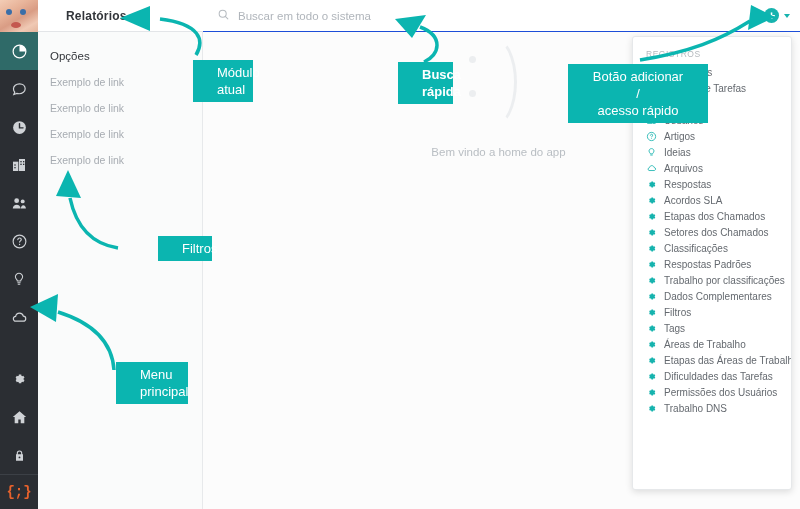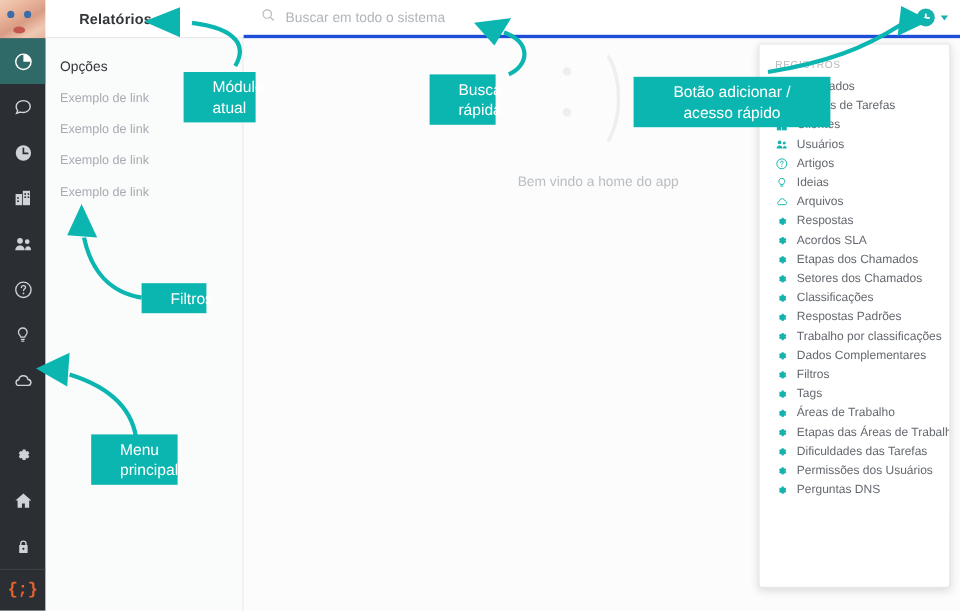--- a/index.html
+++ b/index.html
@@ -55,21 +55,21 @@
     position: absolute; left: 38px; top: 32px; width: 165px; height: 477px;
     background: #fafbfb; border-right: 1px solid #e7e9eb;
     padding: 18px 0 0 12px;
   }
   .opt-title { font-size: 11.5px; font-weight: normal; color: #32353a; margin-bottom: 14px; }
   .opt-link { font-size: 10.5px; color: #a7acb2; margin-bottom: 14px; }
 
   
   .topbar {
     position: absolute; left: 203px; top: 0; right: 0; height: 32px;
-    background: #ffffff; border-bottom: 3px solid #1d4ed8;
+    background: #ffffff; border-bottom: 1px solid #1d4ed8;
     display: flex; align-items: center;
   }
   .search-wrap { display:flex; align-items:center; gap:8px; padding-left: 14px; flex:1 1 auto; }
   .search-ico { color:#b6bbc0; display:block; }
   .search-input {
     border:none; outline:none; background:transparent;
     font-family:"Liberation Sans", sans-serif; font-size:11.5px; color:#4a4e54;
     width: 300px;
   }
   .search-input::placeholder { color:#b0b5bb; }
@@ -116,20 +116,21 @@
   }
   .dd-item .dd-ico { width:11px; height:11px; color:#16b3ae; display:flex; align-items:center; justify-content:center; flex:0 0 auto;}
   .dd-item .dd-label { white-space:nowrap; }
 
   
   .anno-svg { position:absolute; left:0; top:0; width:800px; height:509px; pointer-events:none; }
   .anno-box {
     position:absolute; background:#0bb5b0; color:#ffffff;
     font-size:13px; line-height:17px; text-align:center;
     padding:4px 24px;
+    margin-left:40px;
   }
 </style>
 </head>
 <body>
 
 <div id="root">
 
   <div class="rail-avatar">
     <span class="eye l"></span>
     <span class="eye r"></span>
@@ -507,21 +508,21 @@
       <span class="dd-label">Permissões dos Usuários</span>
     </div>
 
     <div class="dd-item">
       <span class="dd-ico">
         <svg width="11" height="11" viewBox="0 0 24 24" fill="currentColor">
             <path d="M12 8.2a3.8 3.8 0 100 7.6 3.8 3.8 0 000-7.6zm0 5.9a2.1 2.1 0 110-4.2 2.1 2.1 0 010 4.2z"></path>
             <path d="M20.3 13.6l-1.5-.9c.1-.5.1-1 0-1.5l1.5-.9-1.8-3.1-1.6.7c-.4-.3-.8-.6-1.3-.8l-.2-1.7h-3.6l-.2 1.7c-.5.2-.9.5-1.3.8l-1.6-.7-1.8 3.1 1.5.9c-.1.5-.1 1 0 1.5l-1.5.9 1.8 3.1 1.6-.7c.4.3.8.6 1.3.8l.2 1.7h3.6l.2-1.7c.5-.2.9-.5 1.3-.8l1.6.7 1.8-3.1z"></path>
           </svg>
       </span>
-      <span class="dd-label">Perguntas DNS</span>
+      <span class="dd-label">Trabalho DNS</span>
     </div>
 
   </div>
 
   <svg class="anno-svg">
 
     <path d="M196,55 C205,40 200,24 160,19" fill="none" stroke="#0bb5b0" stroke-width="3.5"></path>
     <polygon points="120,18 150,6 150,31" fill="#0bb5b0"></polygon>
 
     <path d="M424,62 C440,55 444,36 420,27" fill="none" stroke="#0bb5b0" stroke-width="3.5"></path>
@@ -535,26 +536,26 @@
 
     <path d="M114,370 C112,340 90,322 58,312" fill="none" stroke="#0bb5b0" stroke-width="3.5"></path>
     <polygon points="30,307 58,294 56,322" fill="#0bb5b0"></polygon>
   </svg>
 
   <div class="anno-box" style="left:153px;top:60px;width:60px;">
     <div>Módulo</div>
     <div>atual</div>
   </div>
 
-  <div class="anno-box" style="left:358px;top:62px;width:55px;">
+  <div class="anno-box" style="left:358px;top:62px;width:55px;font-weight:bold;">
     <div>Busca</div>
     <div>rápida</div>
   </div>
 
-  <div class="anno-box" style="left:528px;top:64px;width:164px;">
+  <div class="anno-box" style="left:528px;top:64px;width:140px;">
     <div>Botão adicionar /</div>
     <div>acesso rápido</div>
   </div>
 
   <div class="anno-box" style="left:118px;top:236px;width:54px;">Filtros</div>
 
   <div class="anno-box" style="left:76px;top:362px;width:72px;">
     <div>Menu</div>
     <div>principal</div>
   </div>

